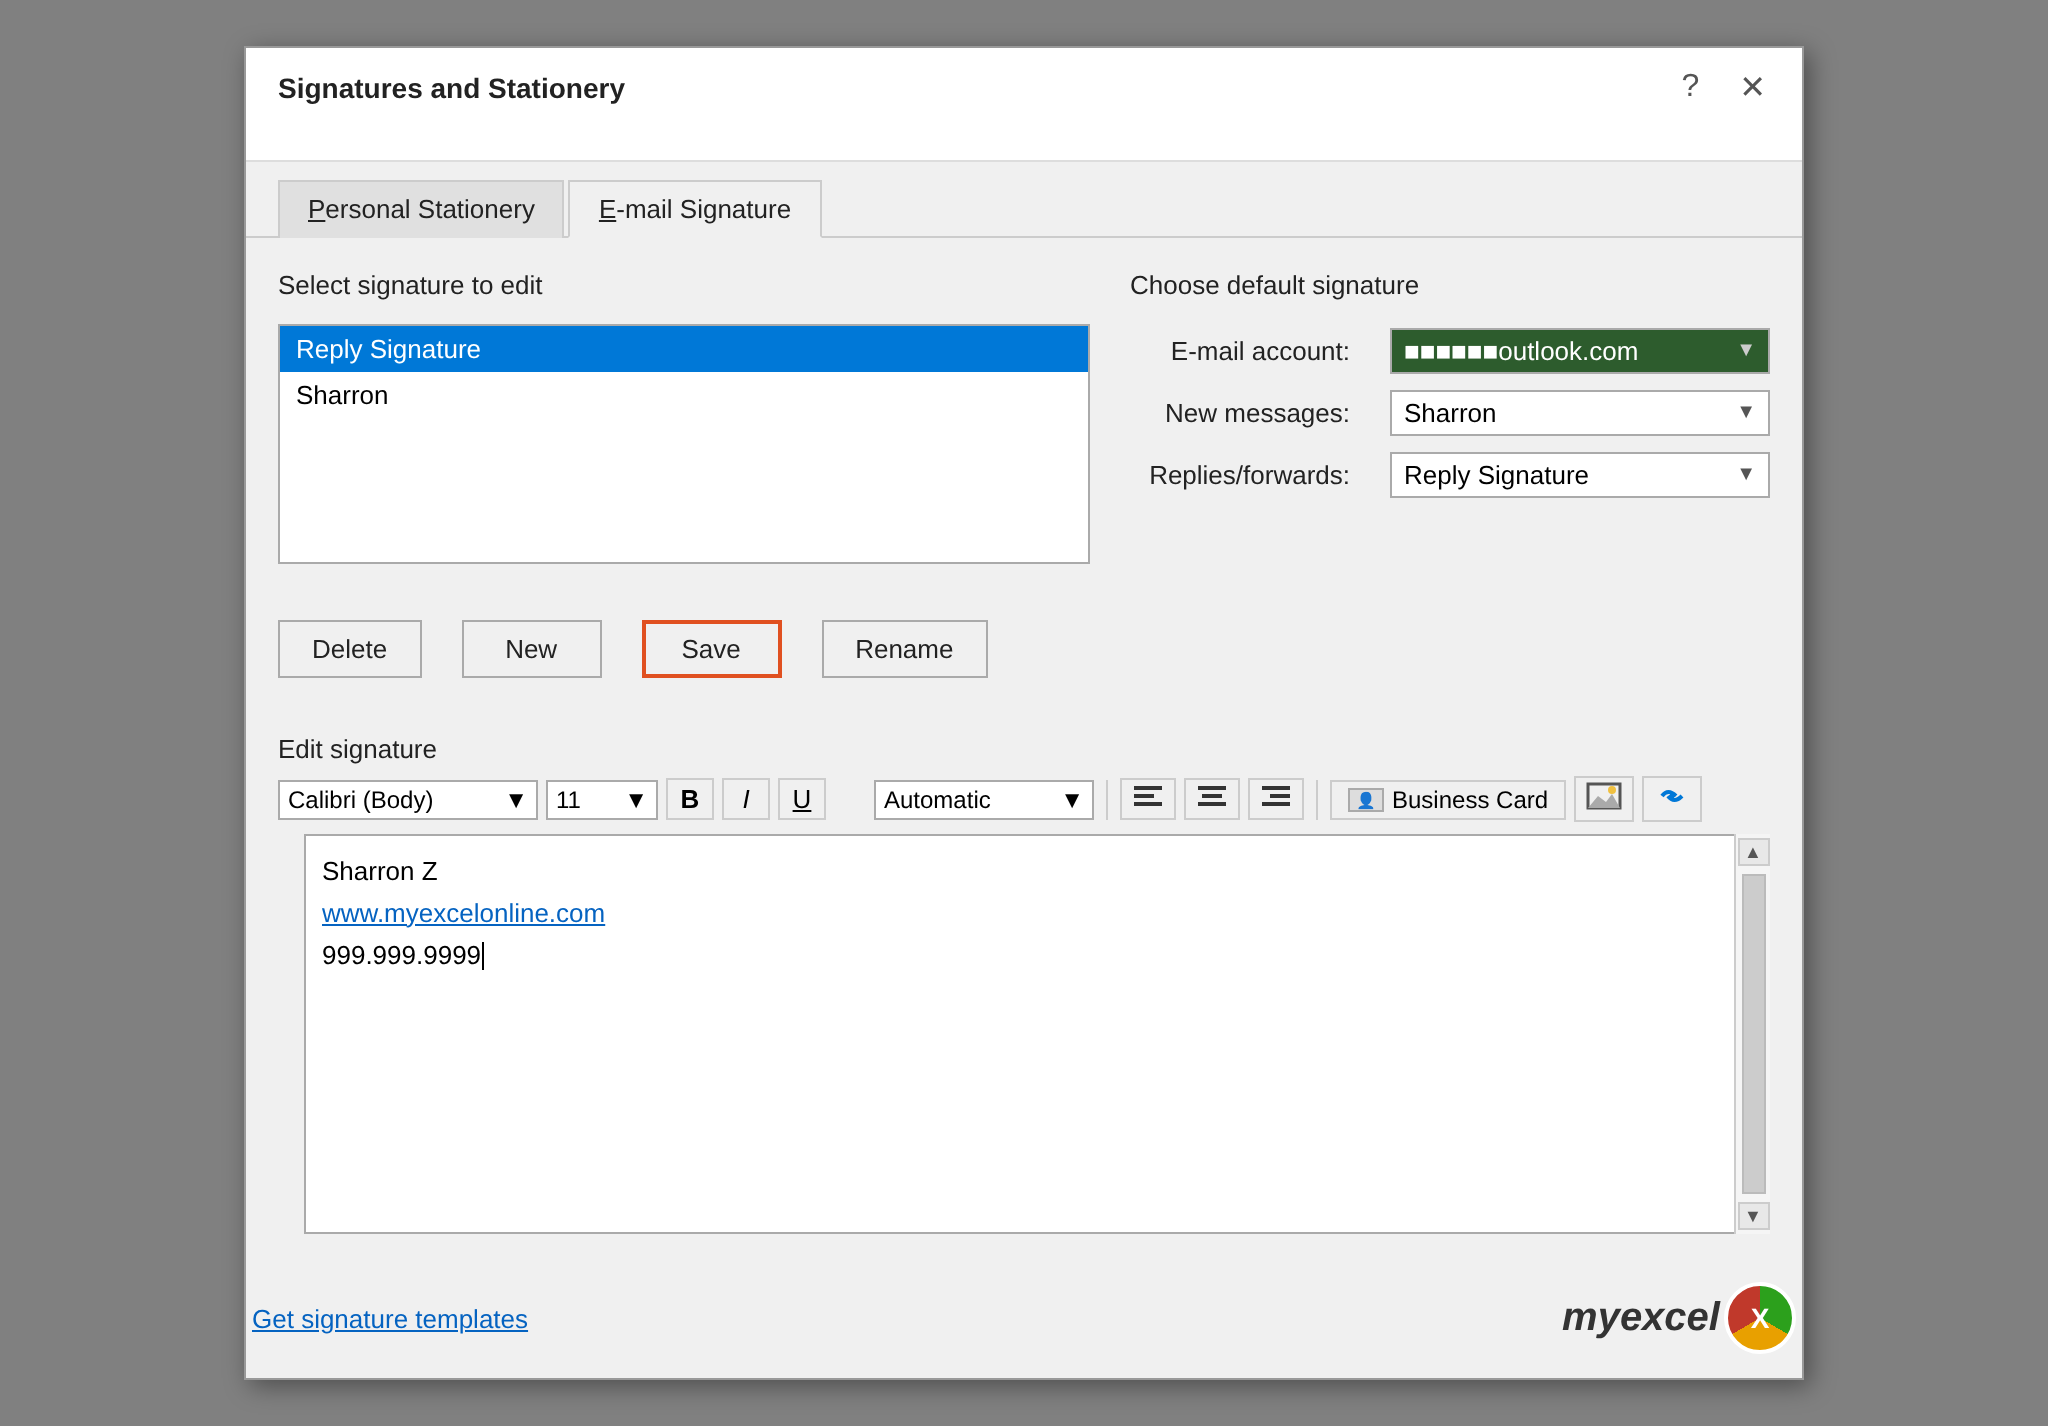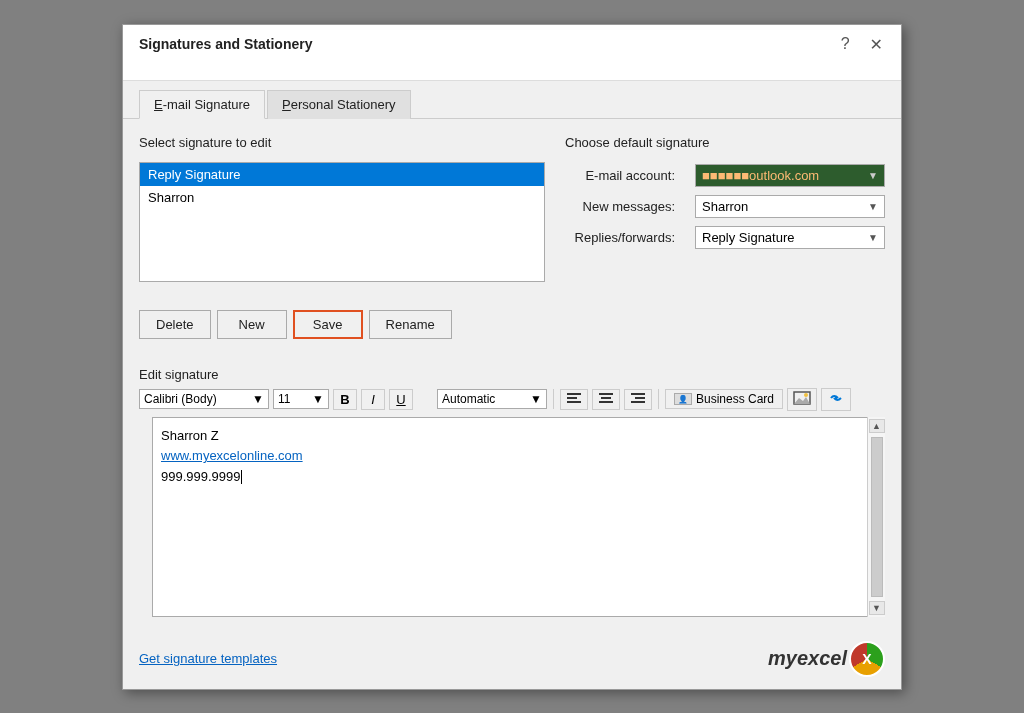--- a/index.html
+++ b/index.html
@@ -110,21 +110,21 @@
       padding: 4px 8px;
       cursor: pointer;
       font-size: 13px;
     }
     .sig-list-item.selected {
       background: #0078d7;
       color: #fff;
     }
     .btn-row {
       display: flex;
-      gap: 6px;
+      gap: 20px;
       margin-top: 20px;
     }
     .btn {
       padding: 5px 16px;
       border: 1px solid #aaa;
       background: #f0f0f0;
       cursor: pointer;
       font-size: 13px;
       color: #222;
       min-width: 70px;
@@ -298,21 +298,21 @@
       background: #e8e8e8;
     }
     .scroll-thumb {
       flex: 1;
       width: 12px;
       background: #ccc;
       border: 1px solid #bbb;
       margin: 2px 0;
     }
     .footer {
-      padding: 8px 16px 12px;
+      padding: 8px 3px 12px;
       display: flex;
       justify-content: space-between;
       align-items: center;
     }
     .sig-templates-link {
       color: #0563c1;
       text-decoration: underline;
       cursor: pointer;
       font-size: 13px;
     }
@@ -360,25 +360,25 @@
     <div class="title-bar-left">
       <span class="title-text">Signatures and Stationery</span>
     </div>
     <div class="title-bar-right">
       <button class="title-btn">?</button>
       <button class="title-btn">✕</button>
     </div>
   </div>
 
   <div class="tabs">
+    <div class="tab">
+      <span><u>P</u>ersonal Stationery</span>
+    </div>
     <div class="tab active">
       <span><u>E</u>-mail Signature</span>
-    </div>
-    <div class="tab">
-      <span><u>P</u>ersonal Stationery</span>
     </div>
   </div>
 
   <div class="content">
 
     <div class="left-panel">
       <div class="section-label">Select signature to edit</div>
       <div class="sig-list">
         <div class="sig-list-item selected">
           <span>Reply Signature</span>
@@ -394,21 +394,21 @@
         <button class="btn">Rename</button>
       </div>
     </div>
 
     <div class="right-panel">
       <div class="section-label">Choose default signature</div>
       <div class="default-sig-section">
         <div class="default-sig-row">
           <span class="default-sig-label">E-mail account:</span>
           <div class="default-sig-select email-account-select" style="flex:1; padding: 3px 6px; display:flex; align-items:center; justify-content:space-between; border:1px solid #aaa; font-size:13px;">
-            <span style="color:#fdba74;text-align:center;">■■■■■■outlook.com</span>
+            <span style="color:#ffffff;text-align:center;">■■■■■■outlook.com</span>
             <span class="select-arrow" style="color:#ccc;">▼</span>
           </div>
         </div>
         <div class="default-sig-row">
           <span class="default-sig-label">New messages:</span>
           <div class="default-sig-select" style="flex:1; padding: 3px 6px; display:flex; align-items:center; justify-content:space-between; border:1px solid #aaa; background:#fff; font-size:13px;">
             <span>Sharron</span>
             <span class="select-arrow">▼</span>
           </div>
         </div>

